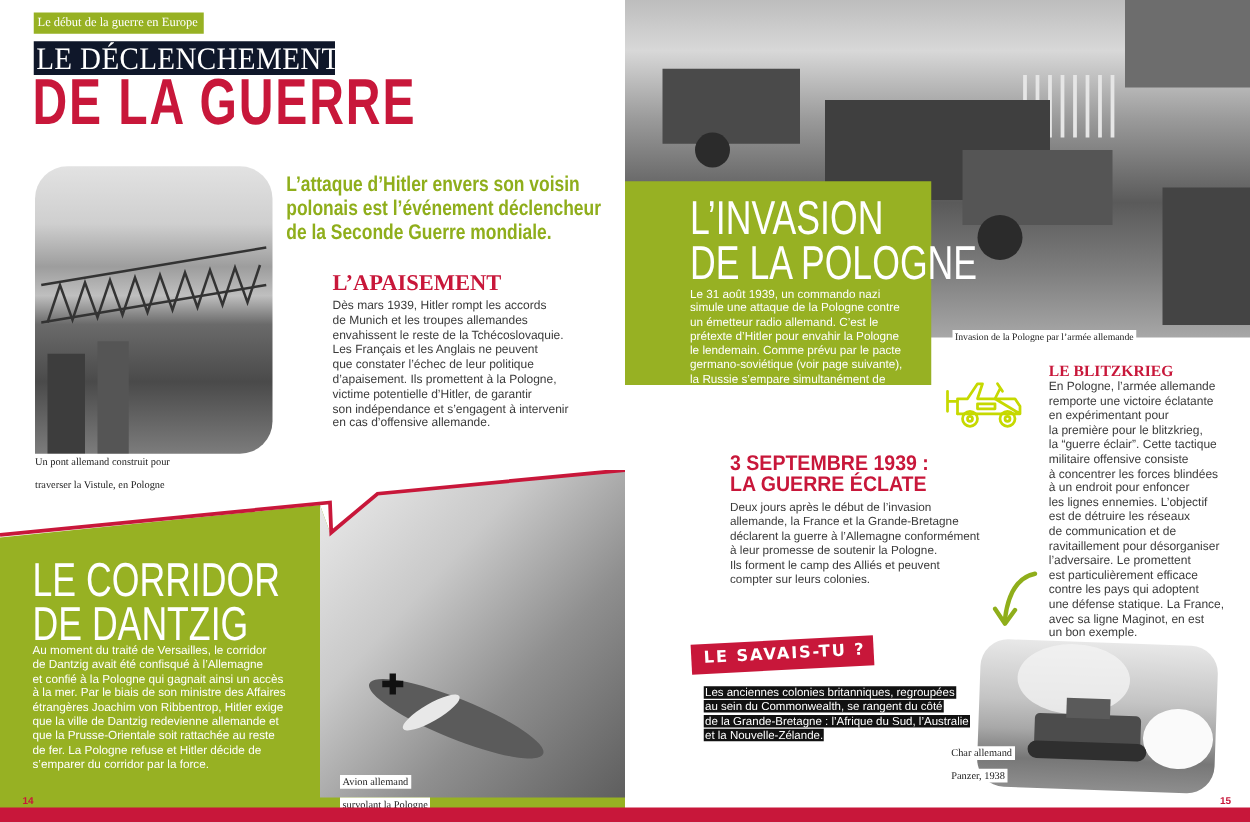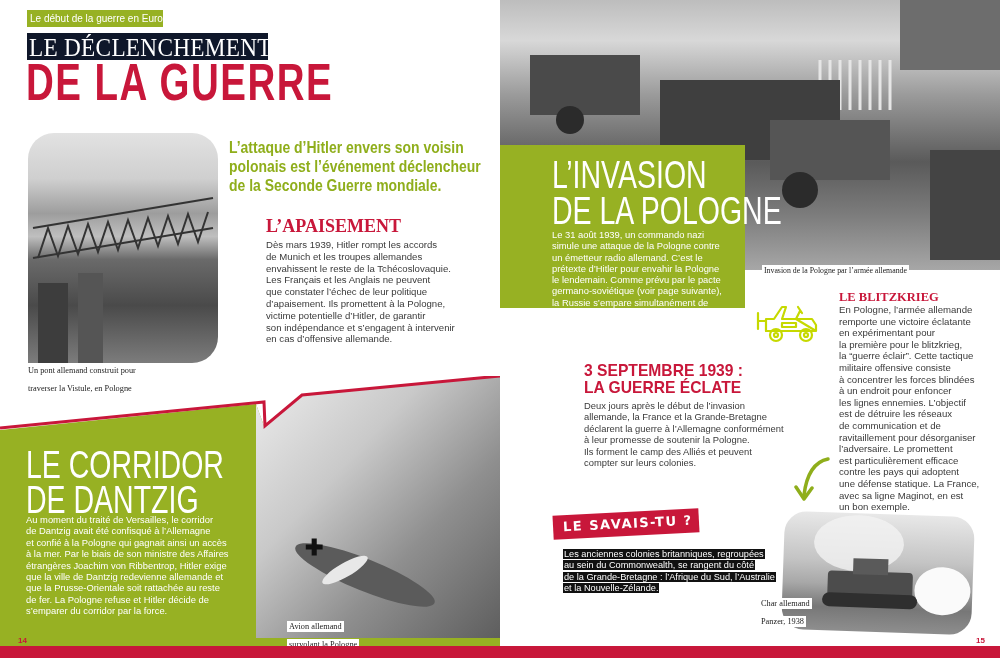--- a/index.html
+++ b/index.html
@@ -8,21 +8,21 @@
   .photo { background:linear-gradient(160deg,#b9b9b9 0%,#8a8a8a 40%,#5d5d5d 70%,#9b9b9b 100%); overflow:hidden; }
   .caption { background:#ffffff; color:#222; font-family:"Liberation Serif", serif; font-size:8.3px; line-height:11px; padding:0 2px; display:inline-block; }
   .cond { font-family:"Liberation Sans", sans-serif; font-weight:bold; transform-origin:left top; white-space:nowrap; }
   .body-text { font-size:9.6px; line-height:11.8px; color:#3a3a3a; }
   .green { color:#8fae1b; }
 </style>
 </head>
 <body>
 
 <div class="abs" style="left:27px;top:10px;width:136px;height:17px;background:#97b123;">
-  <span style="position:absolute;left:3px;top:3px;font-family:Liberation Sans, sans-serif;font-size:10px;color:#fff;white-space:nowrap;">Le début de la guerre en Europe</span>
+  <span style="position:absolute;left:3px;top:3px;font-family:Liberation Serif, serif;font-size:10px;color:#fff;white-space:nowrap;">Le début de la guerre en Europe</span>
 </div>
 
 <div class="abs" style="left:27px;top:33px;width:241px;height:27px;background:#0f172a;overflow:hidden;">
   <span style="position:absolute;left:2px;top:1px;font-family:'Liberation Serif',serif;font-size:25px;color:#fff;white-space:nowrap;letter-spacing:0.3px;transform:scaleX(0.93);transform-origin:left top;">LE DÉCLENCHEMENT</span>
 </div>
 <div class="abs cond" style="left:26px;top:56px;font-size:52px;line-height:52px;color:#c8173a;transform:scaleX(0.74);letter-spacing:2px;">DE LA GUERRE</div>
 
 <div class="abs photo" style="left:28px;top:133px;width:190px;height:230px;border-radius:26px 26px 26px 0;background:linear-gradient(180deg,#e2e2e2 0%,#cfcfcf 20%,#9d9d9d 35%,#bfbfbf 45%,#6a6a6a 55%,#4a4a4a 75%,#7c7c7c 100%);">
   <svg width="190" height="230" style="position:absolute;left:0;top:0;">
     <g stroke="#333" stroke-width="2" fill="none">
@@ -89,21 +89,21 @@
   <div>de Dantzig avait été confisqué à l’Allemagne</div>
   <div>et confié à la Pologne qui gagnait ainsi un accès</div>
   <div>à la mer. Par le biais de son ministre des Affaires</div>
   <div>étrangères Joachim von Ribbentrop, Hitler exige</div>
   <div>que la ville de Dantzig redevienne allemande et</div>
   <div>que la Prusse-Orientale soit rattachée au reste</div>
   <div>de fer. La Pologne refuse et Hitler décide de</div>
   <div>s’emparer du corridor par la force.</div>
 </div>
 
-<div class="abs" style="left:272px;top:615px;margin-left:15px;">
+<div class="abs" style="left:272px;top:615px;">
   <div><span class="caption">Avion allemand</span></div>
   <div><span class="caption">survolant la Pologne</span></div>
 </div>
 
 <div class="abs" style="left:18px;top:636px;font-size:8px;color:#c8173a;font-weight:bold;">14</div>
 
 <div class="abs photo" style="left:500px;top:0;width:500px;height:270px;background:linear-gradient(180deg,#bdbdbd 0%,#d8d8d8 15%,#9b9b9b 35%,#5a5a5a 60%,#7d7d7d 80%,#a7a7a7 100%);">
   <svg width="500" height="270" style="position:absolute;left:0;top:0;">
     <rect x="400" y="0" width="100" height="70" fill="#6d6d6d"></rect>
     <g stroke="#e6e6e6" stroke-width="3">

